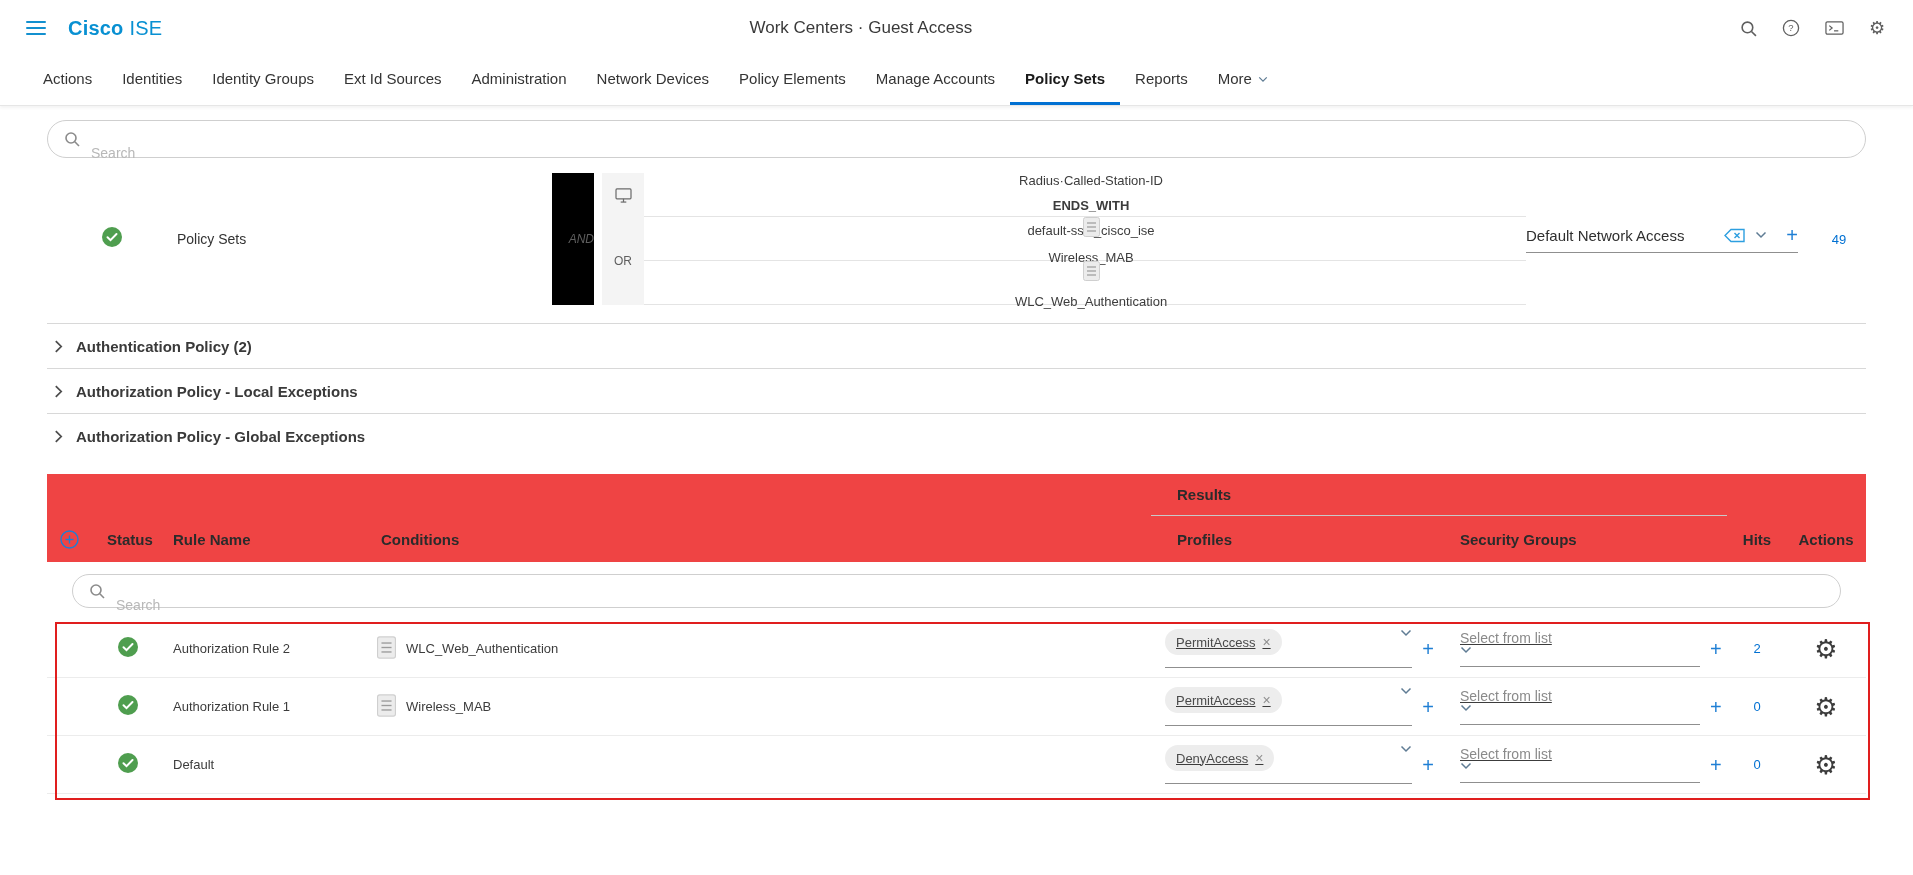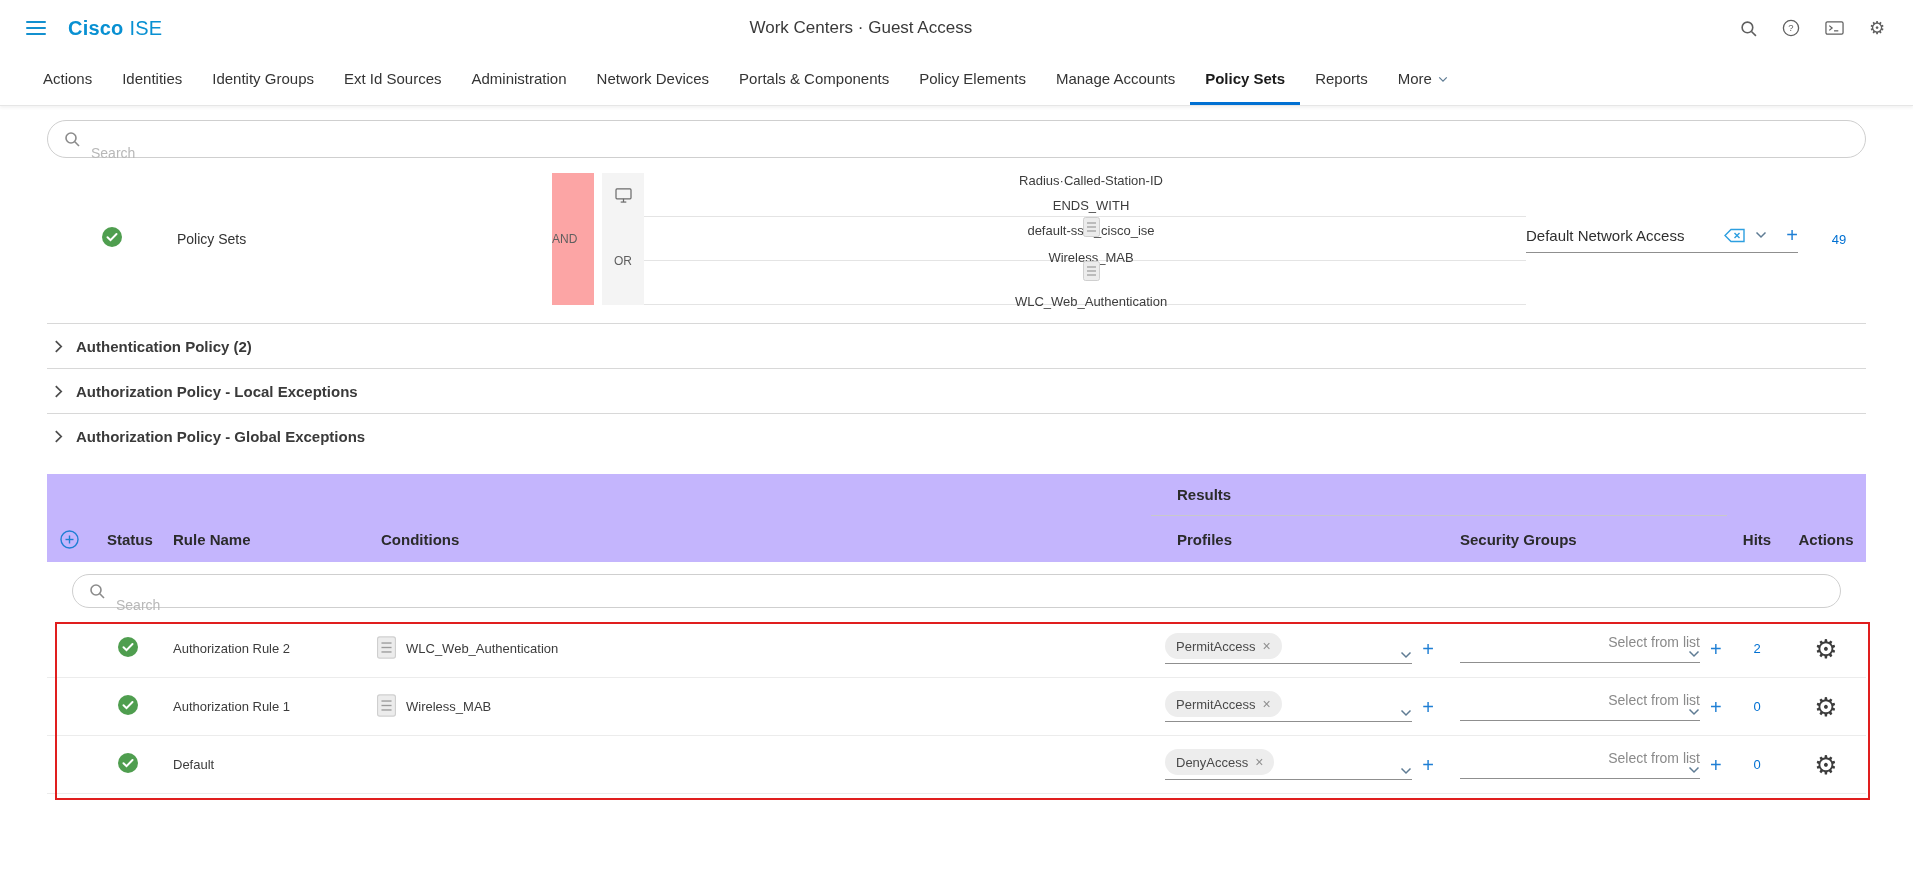--- a/index.html
+++ b/index.html
@@ -31,47 +31,47 @@
   .search-box { display:flex; align-items:center; gap:11px; height:38px; border:1px solid #cfcfcf;
     border-radius:19px; padding:0 16px; margin-top:14px; background:#fff; }
   .search-box input { border:none; outline:none; flex:1; font-size:14px; color:#333;
     font-family:"Liberation Sans", sans-serif; background:transparent;margin-top:28px; }
   .search-box input::placeholder { color:#b8b8b8; }
 
   
   .policy-card { display:flex; align-items:stretch; margin-top:15px; height:132px; }
   .pc-status { width:130px; display:flex; align-items:center; justify-content:center; }
   .pc-name { width:375px; display:flex; align-items:center; font-size:14px; color:#333; }
-  .op-strip { width:42px; background:#fca5a5; display:flex; align-items:center; justify-content:flex-start;
-    font-size:12px; color:#5f5f5f; }
+  .op-strip { width:42px; background:#000000; display:flex; align-items:center; justify-content:flex-end;
+    font-size:12px; color:#5f5f5f;font-style:italic; }
   .cond-group { display:flex; margin-left:8px; }
   .or-strip { width:42px; background:#f4f4f4; display:flex; flex-direction:column; }
   .or-icon { height:44px; display:flex; align-items:center; justify-content:center; }
   .or-label { flex:1; display:flex; align-items:center; justify-content:center; font-size:12px; color:#5f5f5f; }
   .cond-rows { width:882px; display:flex; flex-direction:column; }
   .cond-row { height:44px; display:flex; align-items:center; gap:10px; padding-left:12px;
     border-bottom:1px solid #e4e4e4; font-size:13px; color:#3c3c3c;flex-direction:column; }
-  .cond-op { font-weight:400; margin:0 4px; }
+  .cond-op { font-weight:700; margin:0 4px; }
   .pc-protocols { margin-left:auto; align-self:center; margin-right:14px; }
   .proto-line { display:flex; align-items:center; gap:9px; width:272px; border-bottom:1px solid #8f8f8f;
     padding-bottom:7px; cursor:pointer; }
   .proto-label { flex:1; font-size:15px; color:#2f2f2f; white-space:nowrap; }
   .pc-hits { width:54px; align-self:center; text-align:center; font-size:13px; color:#0070d2; cursor:pointer; }
 
   
   .sections { margin-top:18px; }
   .section-row { height:45px; display:flex; align-items:center; gap:13px; border-top:1px solid #d8d8d8;
     padding-left:7px; font-size:15px; font-weight:700; color:#3a3a3a; cursor:pointer; }
   .sec-chev { display:flex; align-items:center; }
   .sec-chev.open svg { transform:rotate(90deg); }
 
   
   .authz { margin-top:16px; }
   .grid { display:grid; grid-template-columns:44px 74px 200px 786px 283px 293px 60px 78px; }
-  .table-head { background:#c4b5fd; }
+  .table-head { background:#ef4444; }
   .results-row { height:42px; }
   .results-cell { grid-column:5 / 7; display:flex; align-items:center; border-bottom:1px solid #c9c9c9;
     padding-left:26px; font-size:15px; font-weight:700; color:#2b2b2b; }
   .cols-row { height:46px; align-items:center; font-size:15px; font-weight:700; color:#2b2b2b; }
   .cols-row > div { display:flex; align-items:center; }
   .h-plus { justify-content:center; }
   .h-status { padding-left:16px; }
   .h-rule { padding-left:8px; }
   .h-cond { padding-left:16px; }
   .h-prof, .h-sg { padding-left:26px; }
@@ -86,22 +86,22 @@
   .t-row { height:58px; align-items:center; border-bottom:1px solid #ececec; font-size:13px; color:#3c3c3c; }
   .t-row > div { display:flex; align-items:center; }
   .c-status { justify-content:center; }
   .c-rule { padding-left:8px; }
   .c-cond { padding-left:12px; gap:10px; }
   .c-prof { padding-left:14px; }
   .c-sg { padding-left:26px; }
   .c-hits { justify-content:center; color:#0070d2; cursor:pointer; }
   .c-actions { justify-content:center; }
 
-  .select-line { display:flex; align-items:flex-end; justify-content:space-between;
-    border-bottom:1px solid #8f8f8f; padding-bottom:4px; cursor:pointer; }
+  .select-line { display:flex; align-items:flex-start; justify-content:space-between;
+    border-bottom:1px solid #8f8f8f; padding-bottom:12px; cursor:pointer;text-decoration:underline; }
   .sel-prof { width:252px; }
   .sel-sg { width:240px;flex-direction:column; }
   .sg-placeholder { font-size:14px; color:#8a8a8a; }
   .chip { display:inline-flex; align-items:center; background:#ededed; border-radius:13px; height:26px;
     padding:0 11px; font-size:13px; color:#4a4a4a; }
   .chip-x { margin-left:7px; color:#8f8f8f; font-size:14px; cursor:pointer; }
   .plus-glyph { color:#1f7fd4; font-size:20px; line-height:1; margin-left:10px; cursor:pointer; font-weight:400; }
   .gear-action { font-size:26px; color:#3c3c3c; line-height:1; cursor:pointer; }
   .chev { display:flex; align-items:center; }
 </style>
@@ -155,23 +155,20 @@
   <div class="tab">
       <span>Ext Id Sources</span>
     </div>
   <div class="tab">
       <span>Administration</span>
     </div>
   <div class="tab">
       <span>Network Devices</span>
     </div>
   <div class="tab">
-      <span>Portals &amp; Components</span>
-    </div>
-  <div class="tab">
       <span>Policy Elements</span>
     </div>
   <div class="tab">
       <span>Manage Accounts</span>
     </div>
   <div class="tab active">
       <span>Policy Sets</span>
     </div>
   <div class="tab">
       <span>Reports</span>

